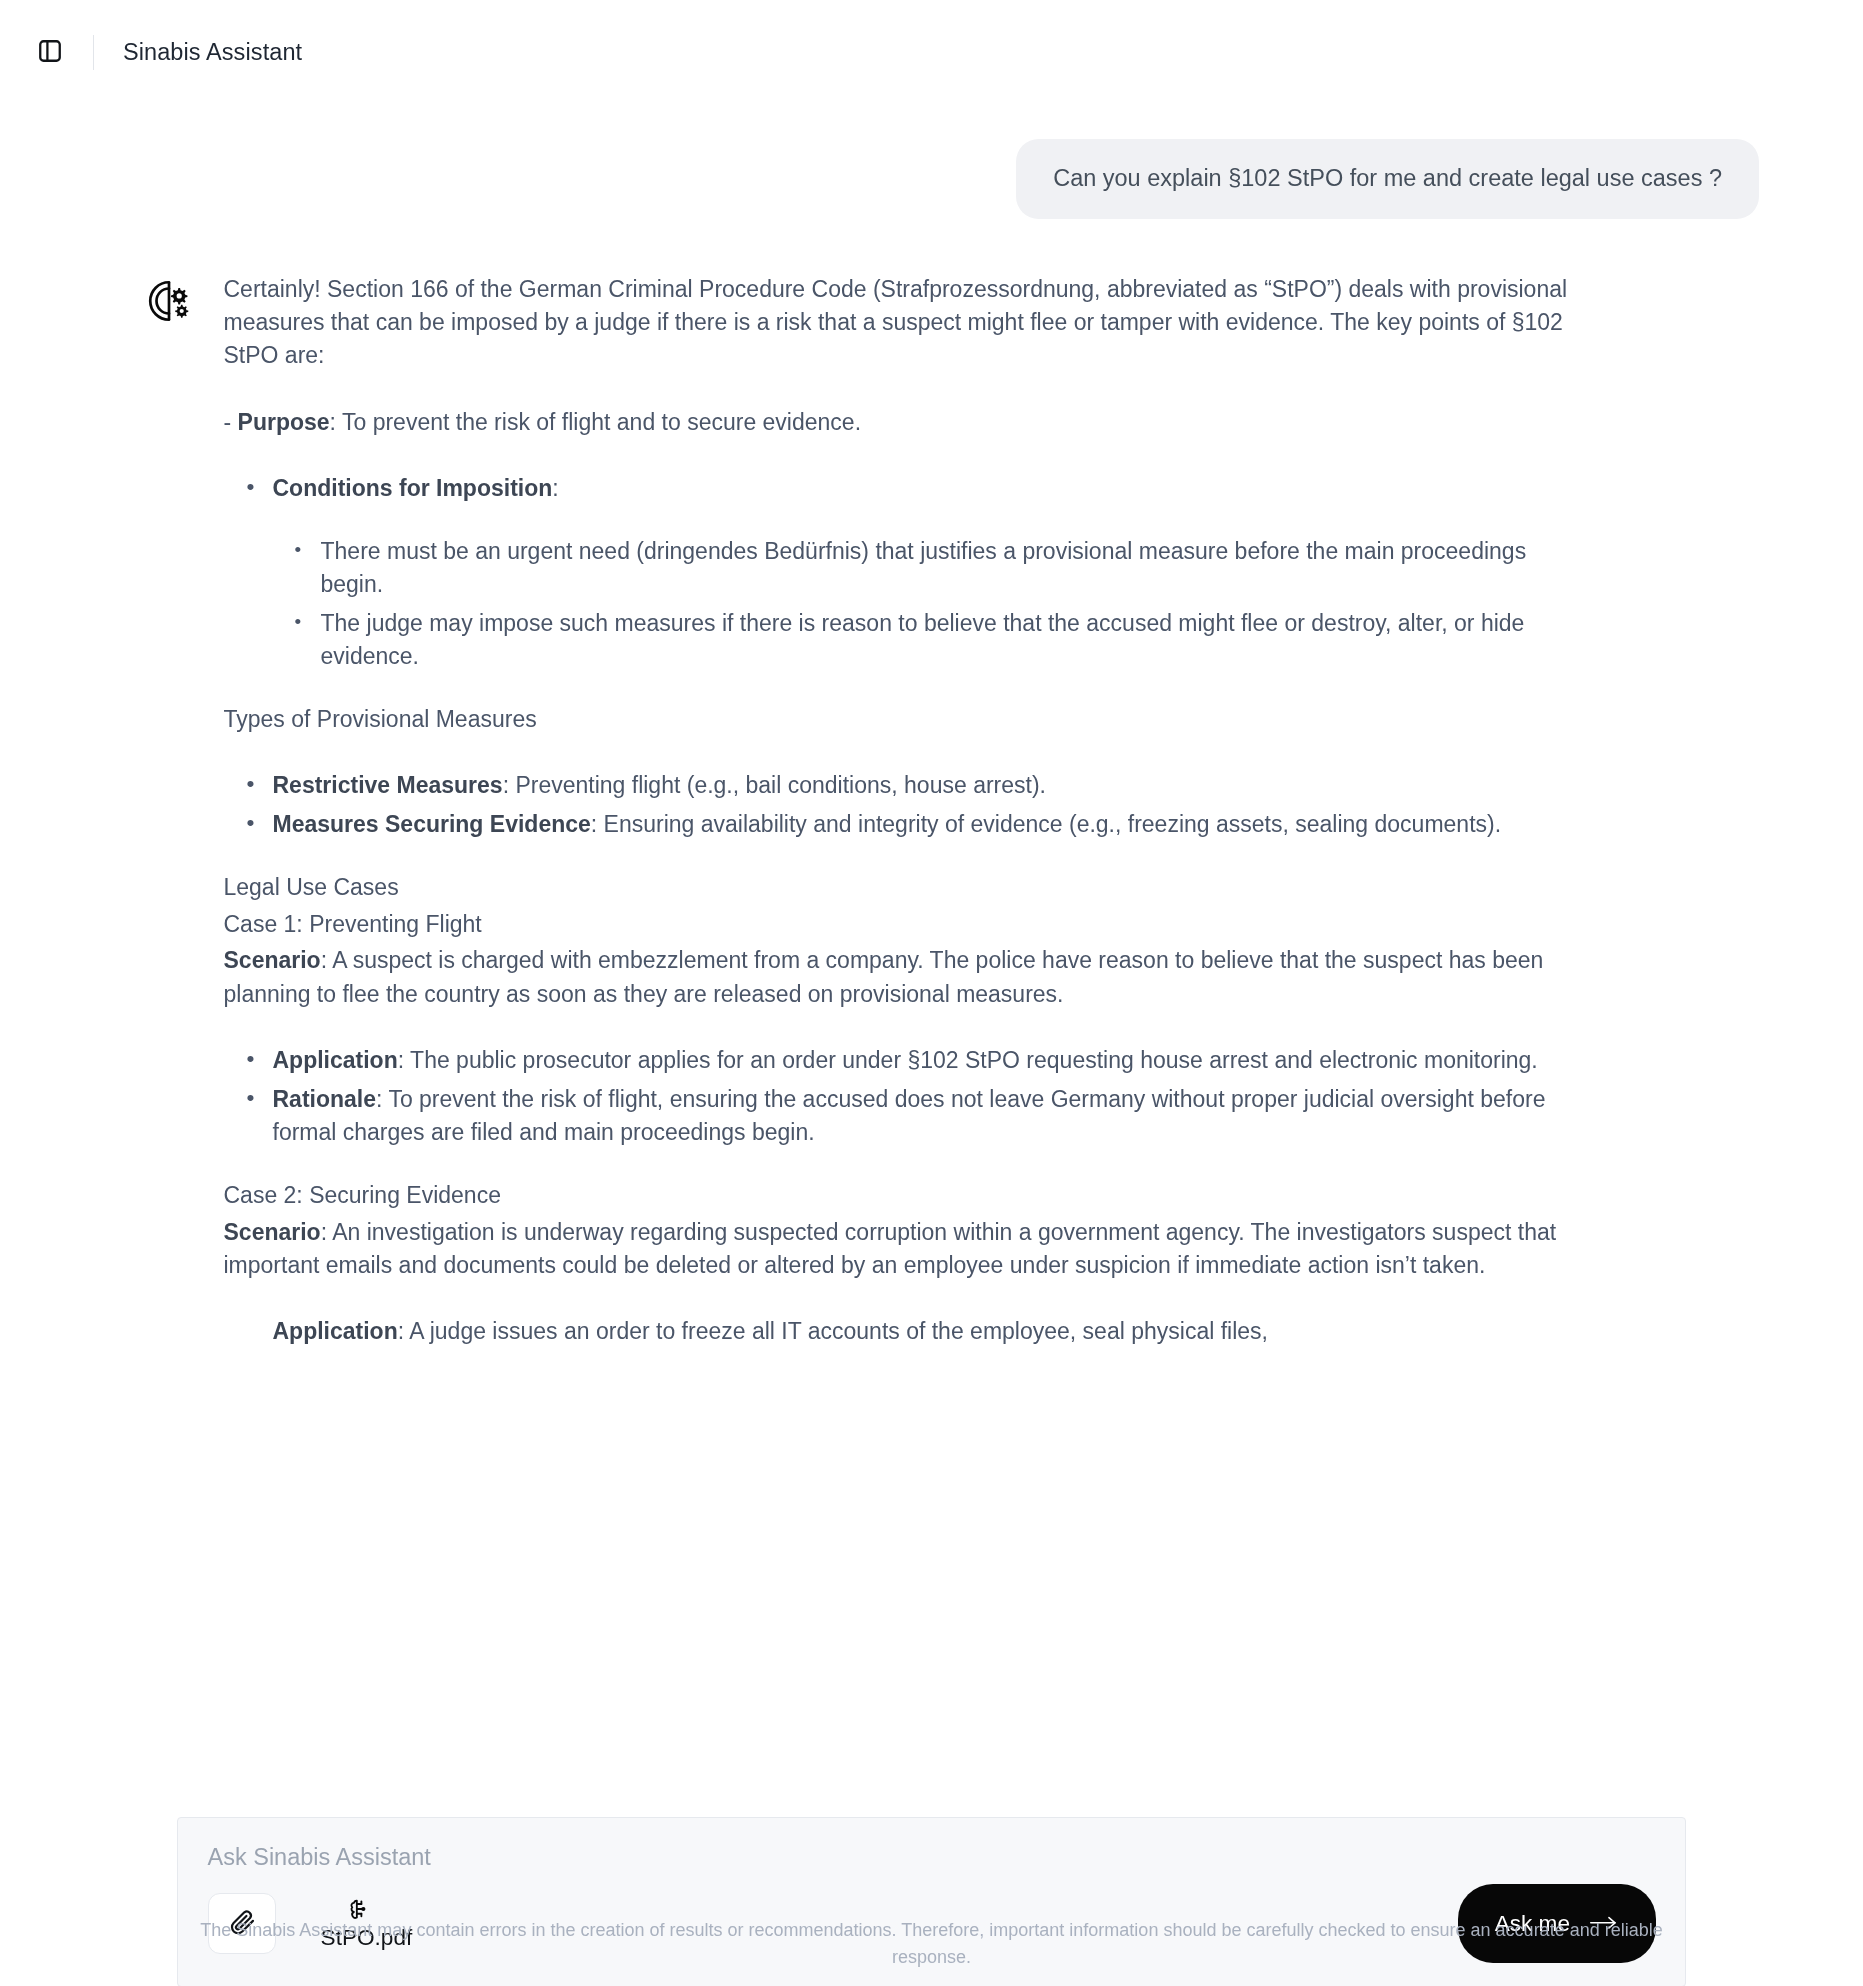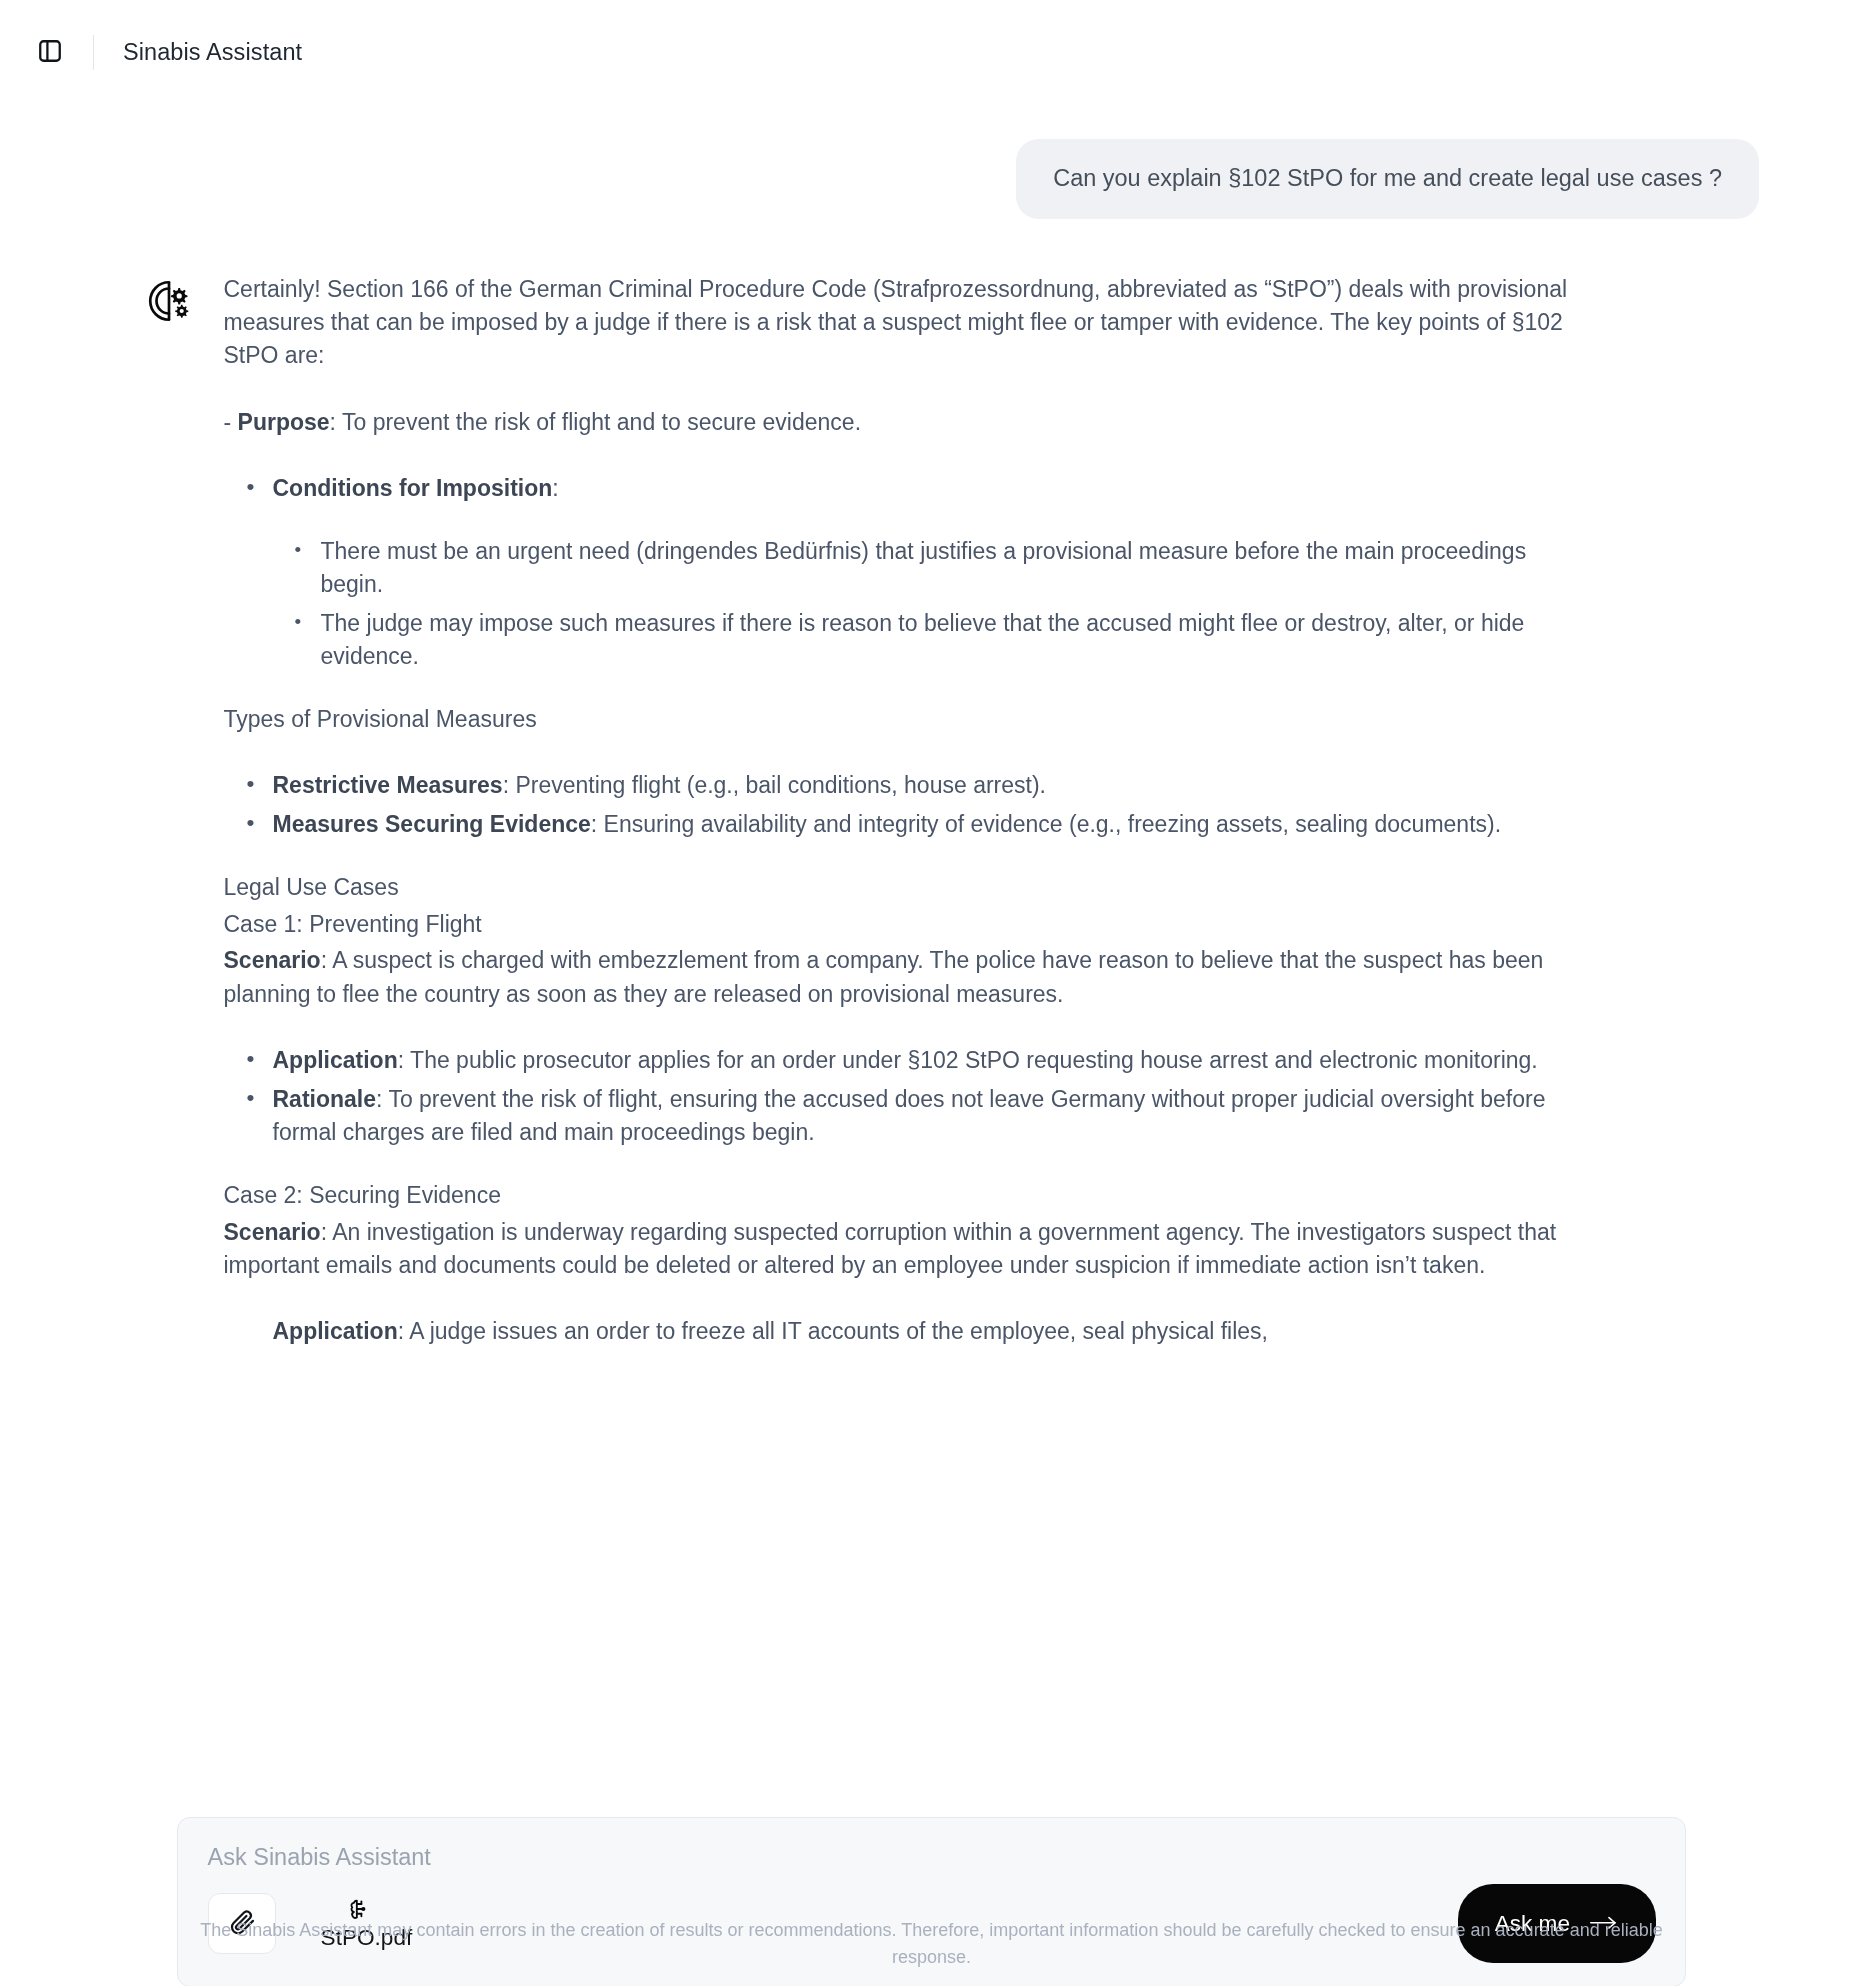--- a/index.html
+++ b/index.html
@@ -39,21 +39,21 @@
   ul.lvl2 { padding-left:97px; margin-bottom:29.5px; }
   li { position:relative; margin:0 0 5.2px 0; padding-left:0; }
   li::before { content:"•"; position:absolute; left:-26px; top:-0.9px; color:#4a5568; font-size:22.6px; }
   ul.lvl2 > li::before { font-size:19px; top:0.9px; }
 
   .clipped { max-height:40px; overflow:hidden; }
 
   
   .composer-wrap { position:absolute; left:0; right:0; bottom:0; background:#ffffff; padding:0 177px 0 177px; }
   .composer {
-    background:#f7f8fa; border:0.9px solid #e6e9ee; border-radius:13px;
+    background:#f7f8fa; border:0.9px solid #e6e9ee; border-radius:4px;
     height:170px; position:relative; padding:26px 29.5px;
   }
   .composer-placeholder { font-size:23.5px; color:#9aa3b0; }
   .composer-bottom { position:absolute; left:29.5px; right:29.5px; bottom:22.6px; display:flex; align-items:center; }
   .attach-btn {
     width:68px; height:61px; background:#ffffff; border:0.9px solid #e6e9ee; border-radius:12px;
     display:flex; align-items:center; justify-content:center; cursor:pointer;
   }
   .file-chip { display:flex; align-items:center; margin-left:29.5px; cursor:pointer;flex-direction:column; }
   .file-chip-label { font-size:22.6px; color:#111418; margin-left:15.6px; }

